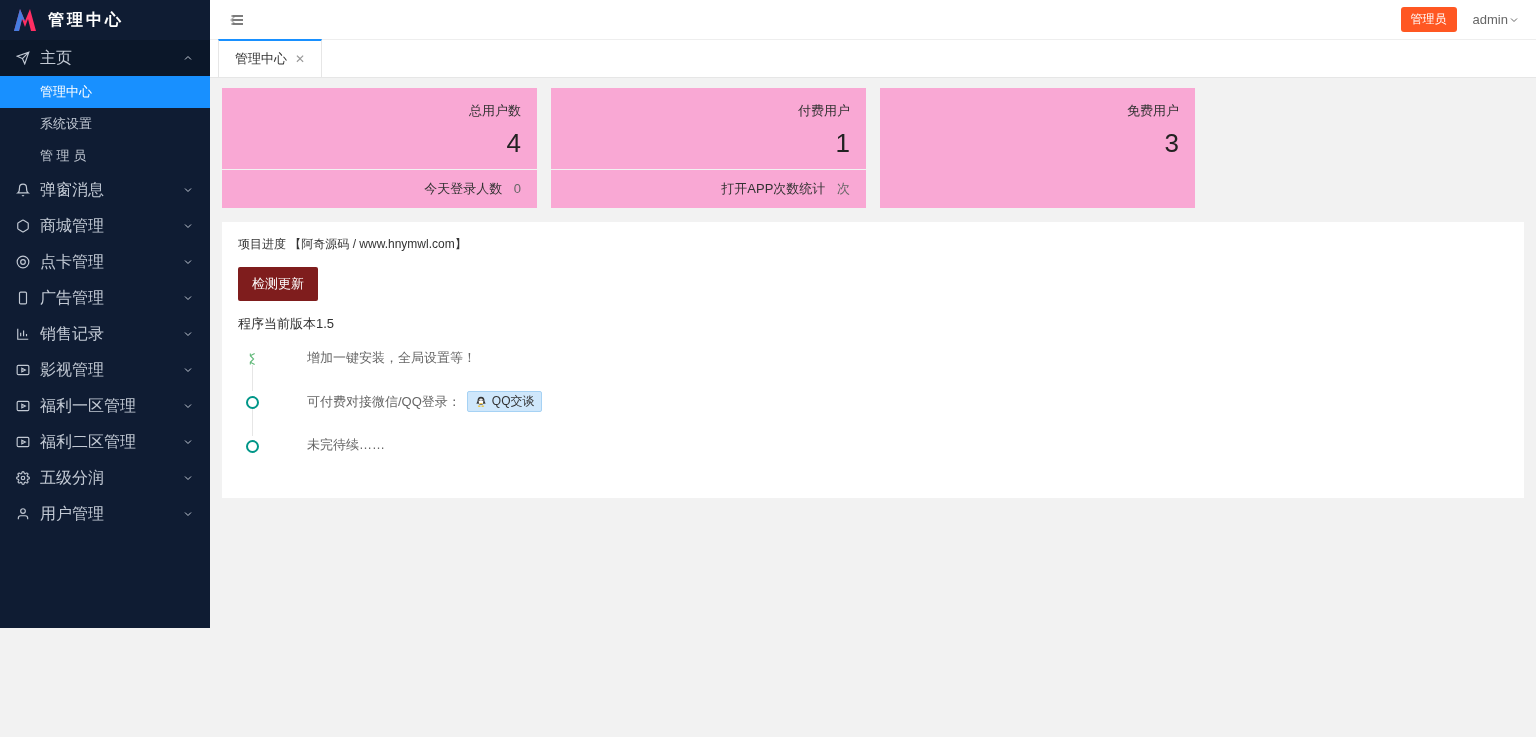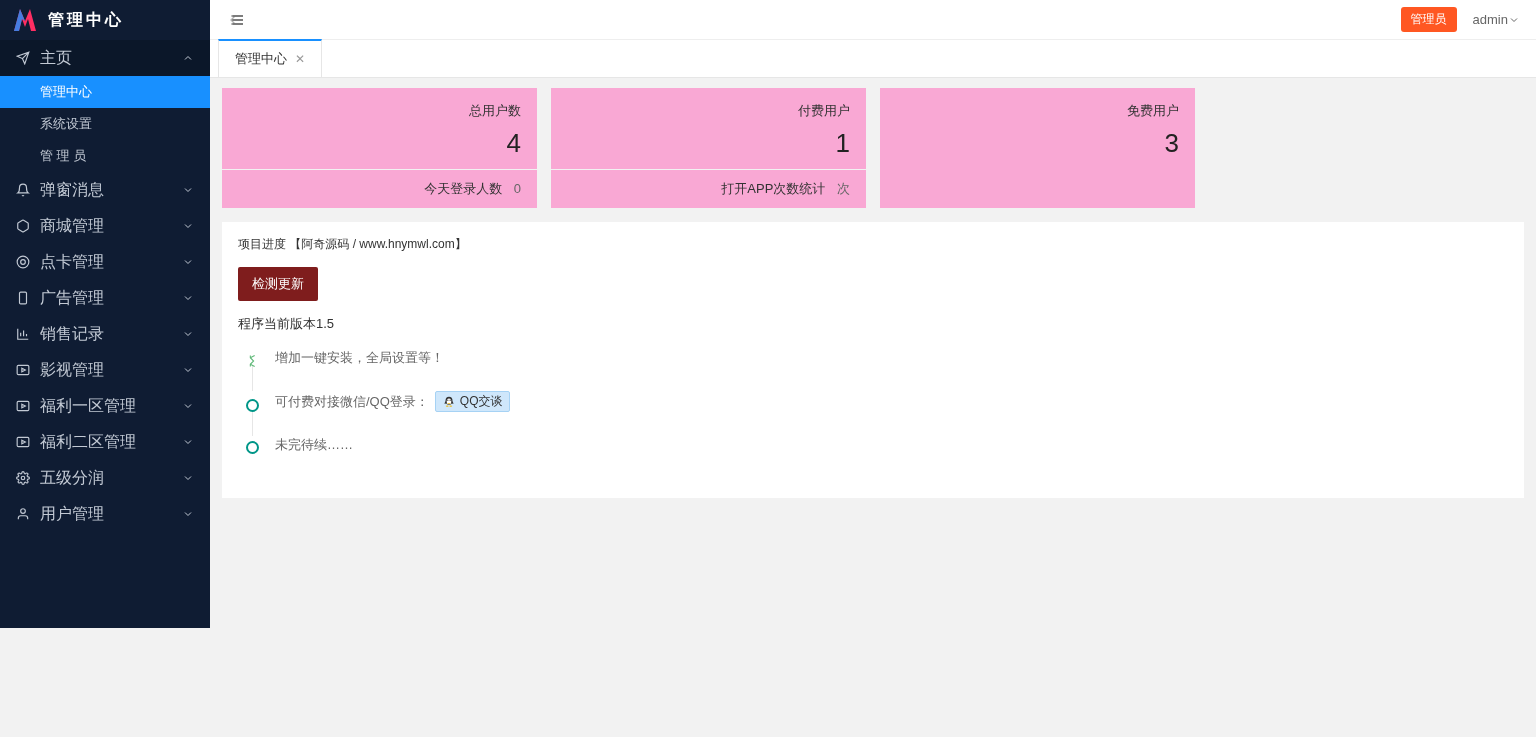--- a/index.html
+++ b/index.html
@@ -43,21 +43,21 @@
     .stat-value { font-size: 26px; font-weight: 300; color: #222; }
     .stat-footer { border-top: 1px solid #f2f2f2; padding: 10px 16px; font-size: 13px; color: #333; }
     .stat-footer .muted { color: #666; margin-left: 8px; }
 
     .project-card { background: #fff; padding: 14px 16px 20px; }
     .project-title { font-size: 12px; margin-bottom: 14px; color: #333; }
     .check-btn { background: #7f1d1d; color: #fff; border: none; padding: 8px 14px; font-size: 13px; cursor: pointer; border-radius: 2px; }
     .version-line { margin-top: 14px; font-size: 13px; color: #333; }
 
     .timeline { margin-top: 16px; padding-left: 8px; }
-    .tl-item { display: flex; align-items: flex-end; position: relative; padding-bottom: 24px; }
+    .tl-item { display: flex; align-items: center; position: relative; padding-bottom: 24px; gap: 32px; }
     .tl-item:not(:last-child)::before { content: ""; position: absolute; left: 6px; top: 16px; bottom: 0; width: 1px; background: #e6e6e6; }
     .tl-dot { width: 13px; height: 13px; border: 2px solid #009688; border-radius: 50%; background: #fff; flex-shrink: 0; z-index: 1; margin-top: 2px; }
     .tl-dot.cursor { border: none; background: transparent; color: #5FB878; font-size: 14px; display: flex; align-items: center; justify-content: center; }
     .tl-content { margin-left: 16px; font-size: 13px; color: #666; display: flex; align-items: center; }
     .qq-badge { display: inline-flex; align-items: center; background: #cfe7fb; border: 1px solid #a6d2f4; padding: 1px 6px; margin-left: 6px; font-size: 12px; color: #333; border-radius: 2px; }
     .qq-badge svg { margin-right: 4px; }
   </style>
 </head>
 <body>
 

